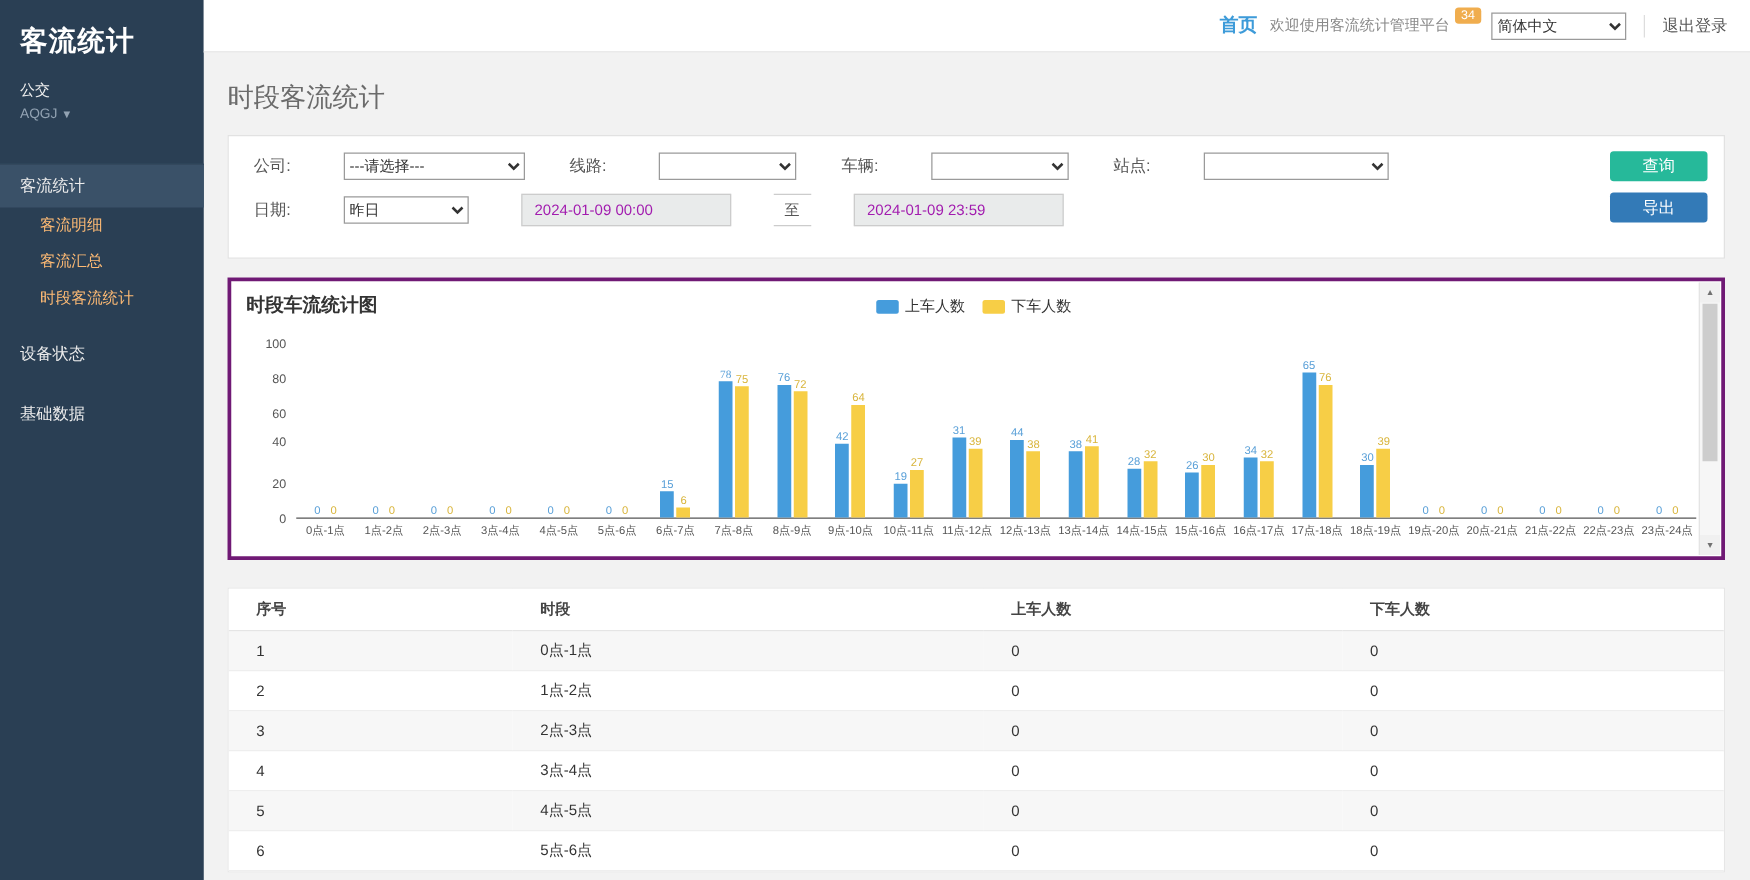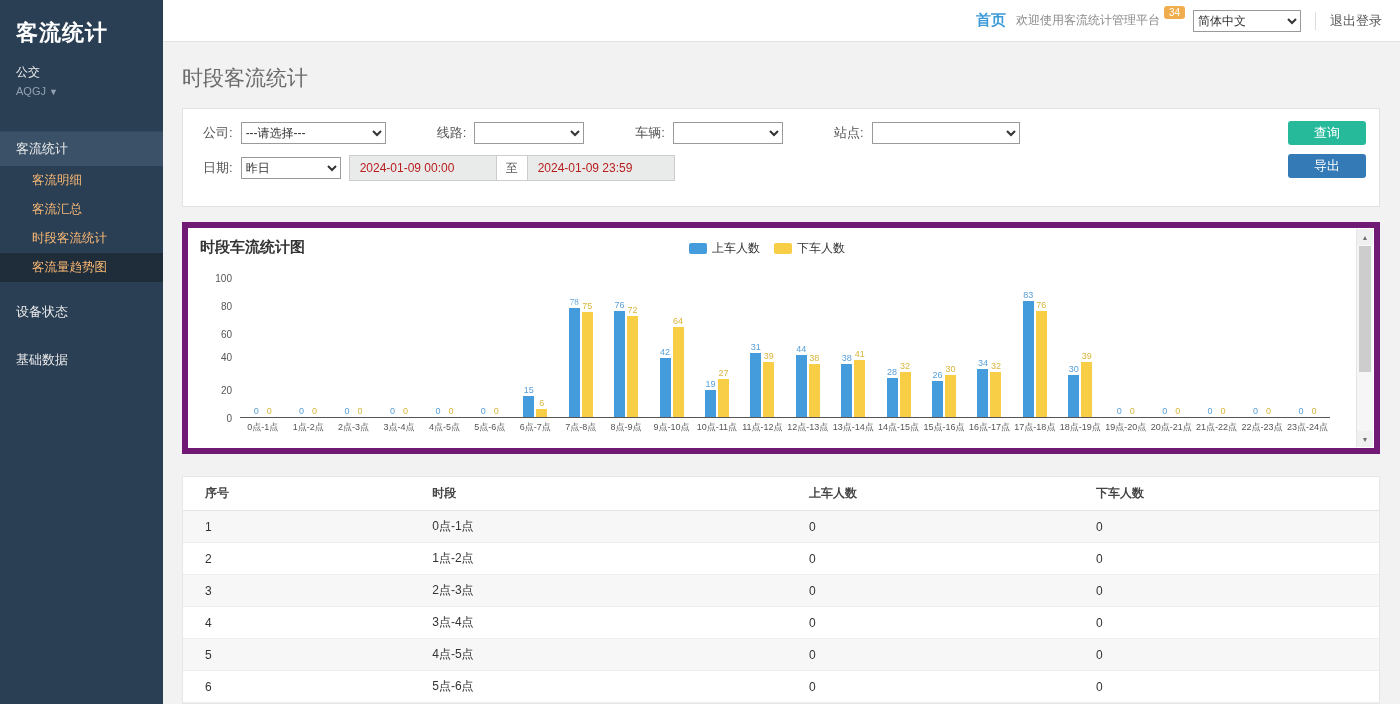--- a/index.html
+++ b/index.html
@@ -38,36 +38,36 @@
   .bc-item.current { color:#444; font-weight:bold; cursor:default; }
   .bc-sep { margin:0 7px; color:#aaa; }
 
   .card { background:#fff; border:1px solid #e2e2e2; }
 
   
   .filter-card { margin-top:16px; padding:13px 20px 14px 20px; position:relative; }
   .filter-row { display:flex; align-items:center; margin-bottom:11px; }
   .filter-row:last-child { margin-bottom:0; }
   .f-label { font-size:13px; color:#555; margin-right:8px; }
-  .f-group { display:flex; align-items:center; margin-right:51px; }
+  .f-group { display:flex; align-items:center; margin-right:36px;gap:34px; }
   select.f-select { height:22px; font-size:12px; border:1px solid #9a9a9a; background:#fff; color:#333; }
   .sel-company { width:145px; }
   .sel-line { width:110px; }
   .sel-vehicle { width:110px; }
   .sel-station { width:148px; }
   .sel-date { width:100px; margin-right:8px; }
-  .date-input { height:26px; width:148px; background:#e9ebeb; border:1px solid #ccc; color:#b91c1c; font-size:12px; padding:0 10px; font-family:"Liberation Sans",sans-serif; }
+  .date-input { height:26px; width:168px; background:#e9ebeb; border:1px solid #ccc; color:#a21caf; font-size:12px; padding:0 10px; font-family:"Liberation Sans",sans-serif; }
   .date-addon { height:26px; display:flex; align-items:center; padding:0 9px; border:1px solid #ccc; border-left:none; border-right:none; background:#fff; font-size:12px; color:#555; }
   .filter-buttons { position:absolute; right:13px; top:12px; display:flex; flex-direction:column; gap:9px; }
   .btn { width:78px; height:24px; border:none; border-radius:3px; color:#fff; font-size:13px; cursor:pointer; font-family:"Liberation Sans",sans-serif; }
   .btn-query { background:#26b99a; }
   .btn-export { background:#337ab7; }
 
   
-  .chart-card { margin-top:15px; position:relative; padding:10px 40px 10px 12px; border:6px solid #701a75; }
+  .chart-card { margin-top:15px; position:relative; padding:10px 16px 10px 12px; border:3px solid #701a75; }
   .chart-header { position:relative; height:26px; }
   .chart-title { font-size:15px; font-weight:bold; color:#333; }
   .chart-legend { position:absolute; left:0; right:0; top:2px; display:flex; justify-content:center; gap:14px; pointer-events:none; }
   .legend-item { display:flex; align-items:center; gap:5px; font-size:12px; color:#333; pointer-events:auto; cursor:pointer; }
   .legend-swatch { width:18px; height:11px; border-radius:2px; display:inline-block; }
   .chart-body { display:flex; padding:14px 4px 4px 4px; }
   .y-axis { width:36px; position:relative; height:140px; flex-shrink:0; }
   .ytick { position:absolute; right:8px; font-size:10px; color:#555; }
   .plot-col { flex:1; display:flex; flex-direction:column; min-width:0; }
   .chart-plot { height:140px; display:flex; align-items:flex-end; border-bottom:1px solid #555; }
@@ -101,21 +101,20 @@
     <div class="sidebar-head">
       <div class="app-title">客流统计</div>
       <div class="org">公交</div>
       <div class="org-code"><span>AQGJ</span><span class="caret">▼</span></div>
     </div>
     <nav class="menu">
         <div class="menu-item section">客流统计</div>
         <div class="menu-item child">客流明细</div>
         <div class="menu-item child">客流汇总</div>
         <div class="menu-item child">时段客流统计</div>
-        <div class="menu-item child active">客流量趋势图</div>
         <div class="menu-item section plain">设备状态</div>
         <div class="menu-item section plain">基础数据</div>
       </nav>
   </aside>
 
   <div class="main">
 
     <header class="topbar">
       <a class="home-link">首页</a>
       <span class="welcome">欢迎使用客流统计管理平台</span>
@@ -357,21 +356,21 @@
                     <div class="bar-value" style="color: rgb(90, 160, 216);">34</div>
                     <div class="bar" style="height: 47.6px; background: rgb(69, 156, 220);"></div>
                   </div>
                   <div class="barwrap">
                     <div class="bar-value" style="color: rgb(217, 181, 60);">32</div>
                     <div class="bar" style="height: 44.8px; background: rgb(247, 206, 70);"></div>
                   </div>
                 </div>
                 <div class="bar-group">
                   <div class="barwrap">
-                    <div class="bar-value" style="color: rgb(90, 160, 216);">83</div>
+                    <div class="bar-value" style="color: rgb(90, 160, 216);">65</div>
                     <div class="bar" style="height: 116.2px; background: rgb(69, 156, 220);"></div>
                   </div>
                   <div class="barwrap">
                     <div class="bar-value" style="color: rgb(217, 181, 60);">76</div>
                     <div class="bar" style="height: 106.4px; background: rgb(247, 206, 70);"></div>
                   </div>
                 </div>
                 <div class="bar-group">
                   <div class="barwrap">
                     <div class="bar-value" style="color: rgb(90, 160, 216);">30</div>

